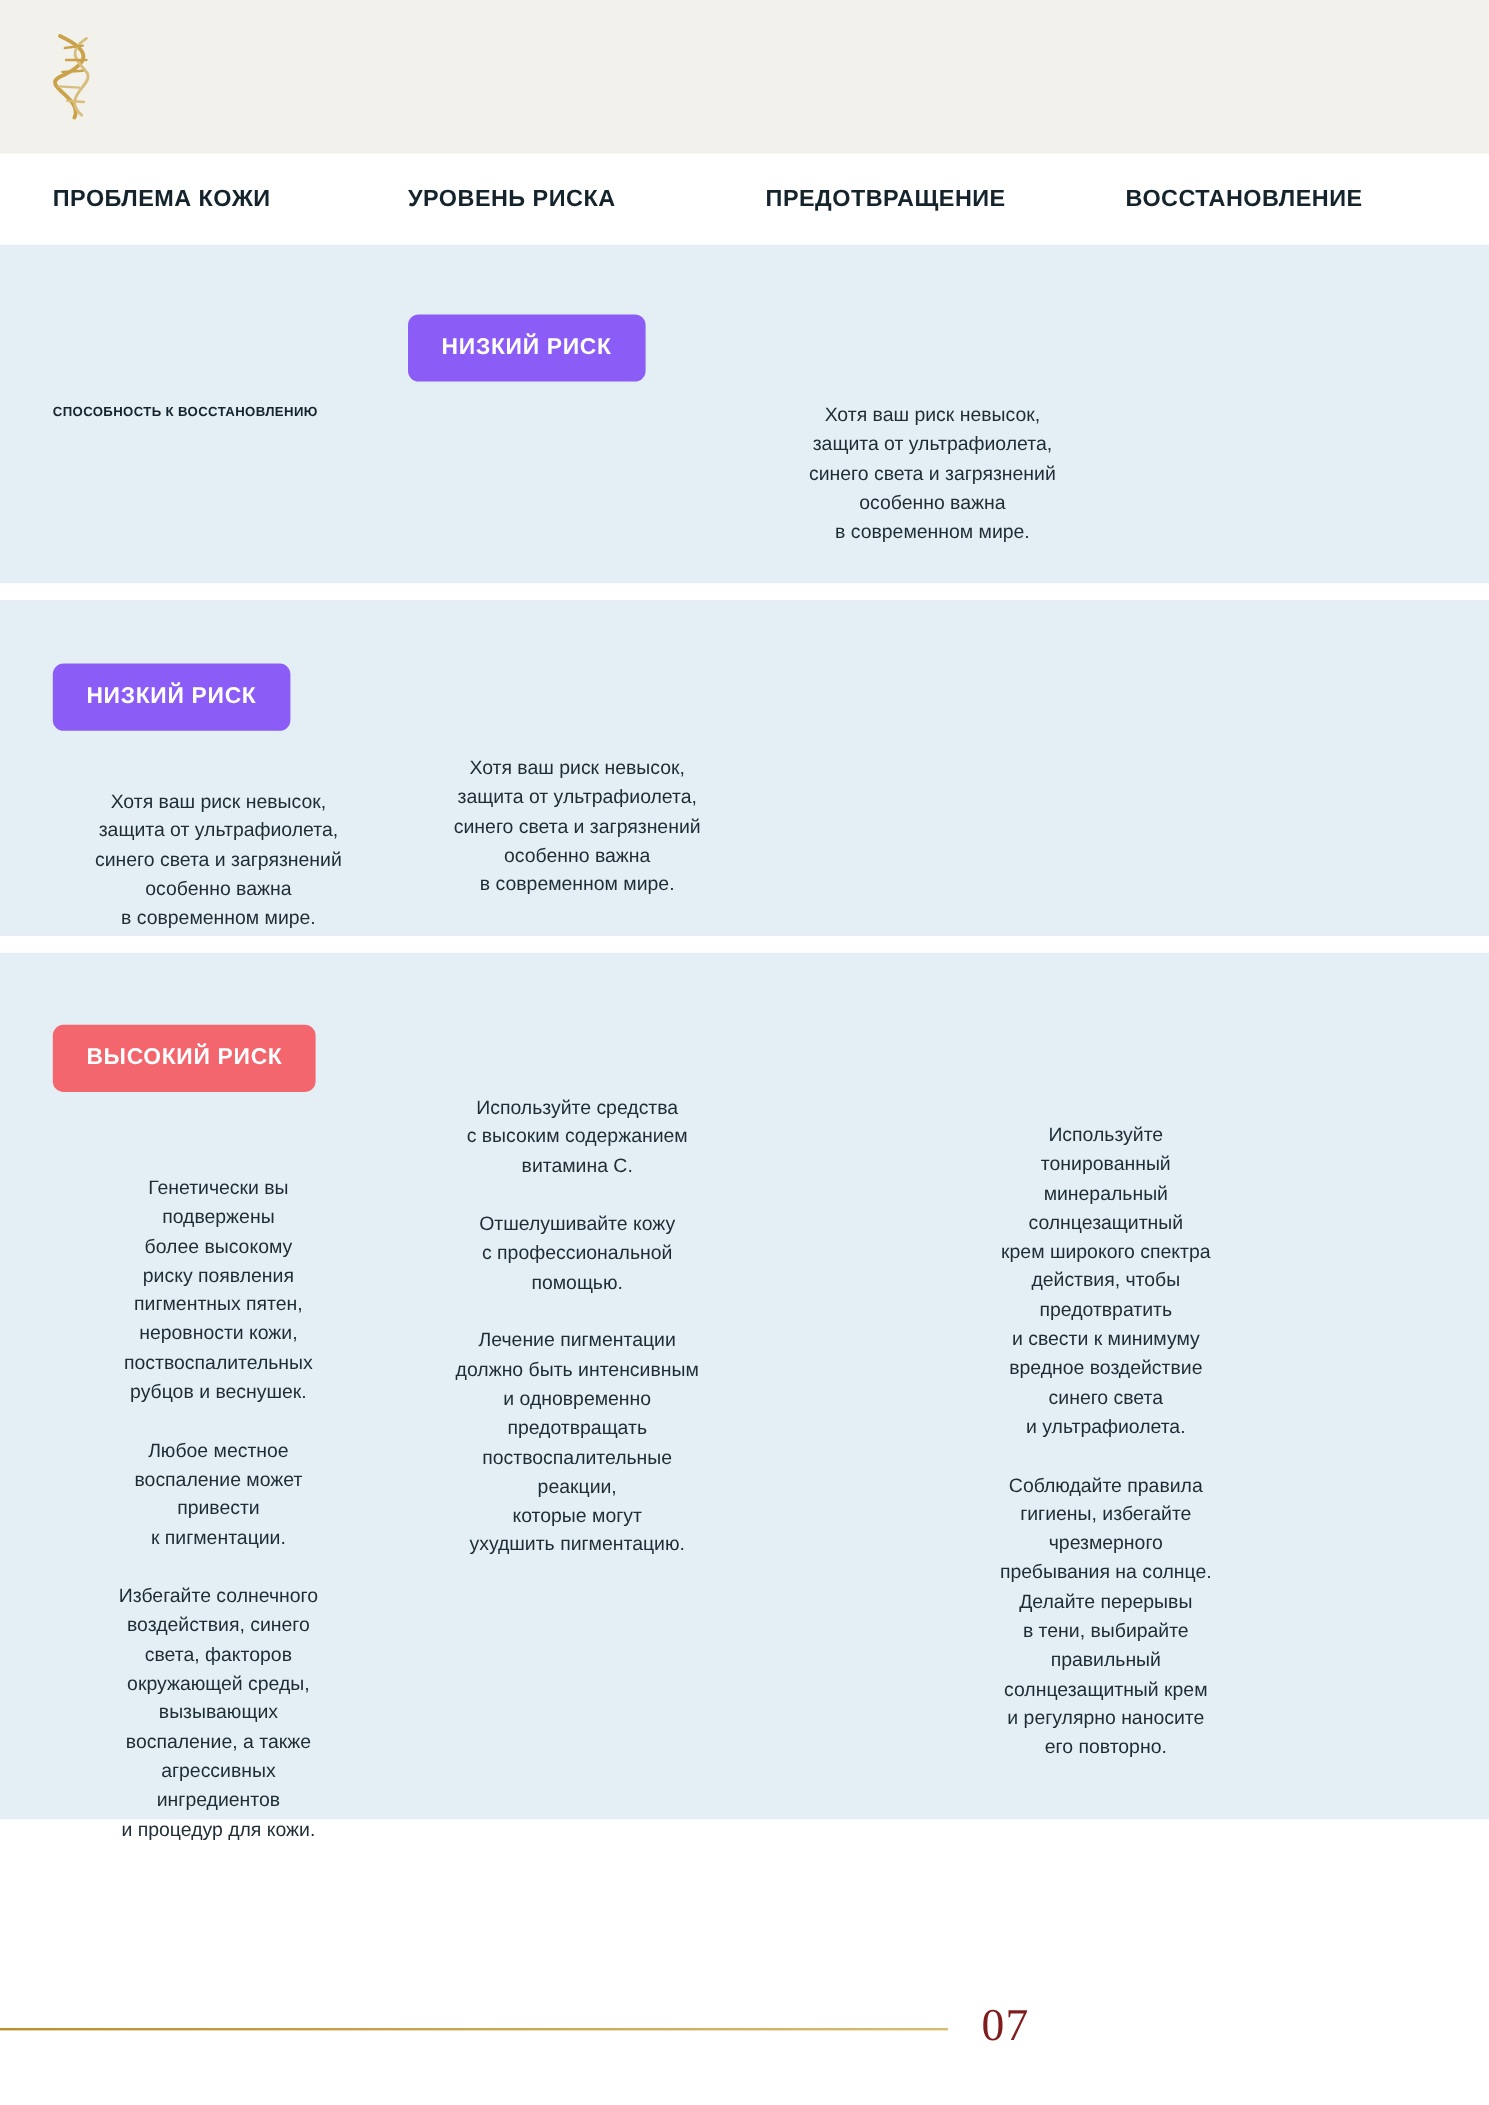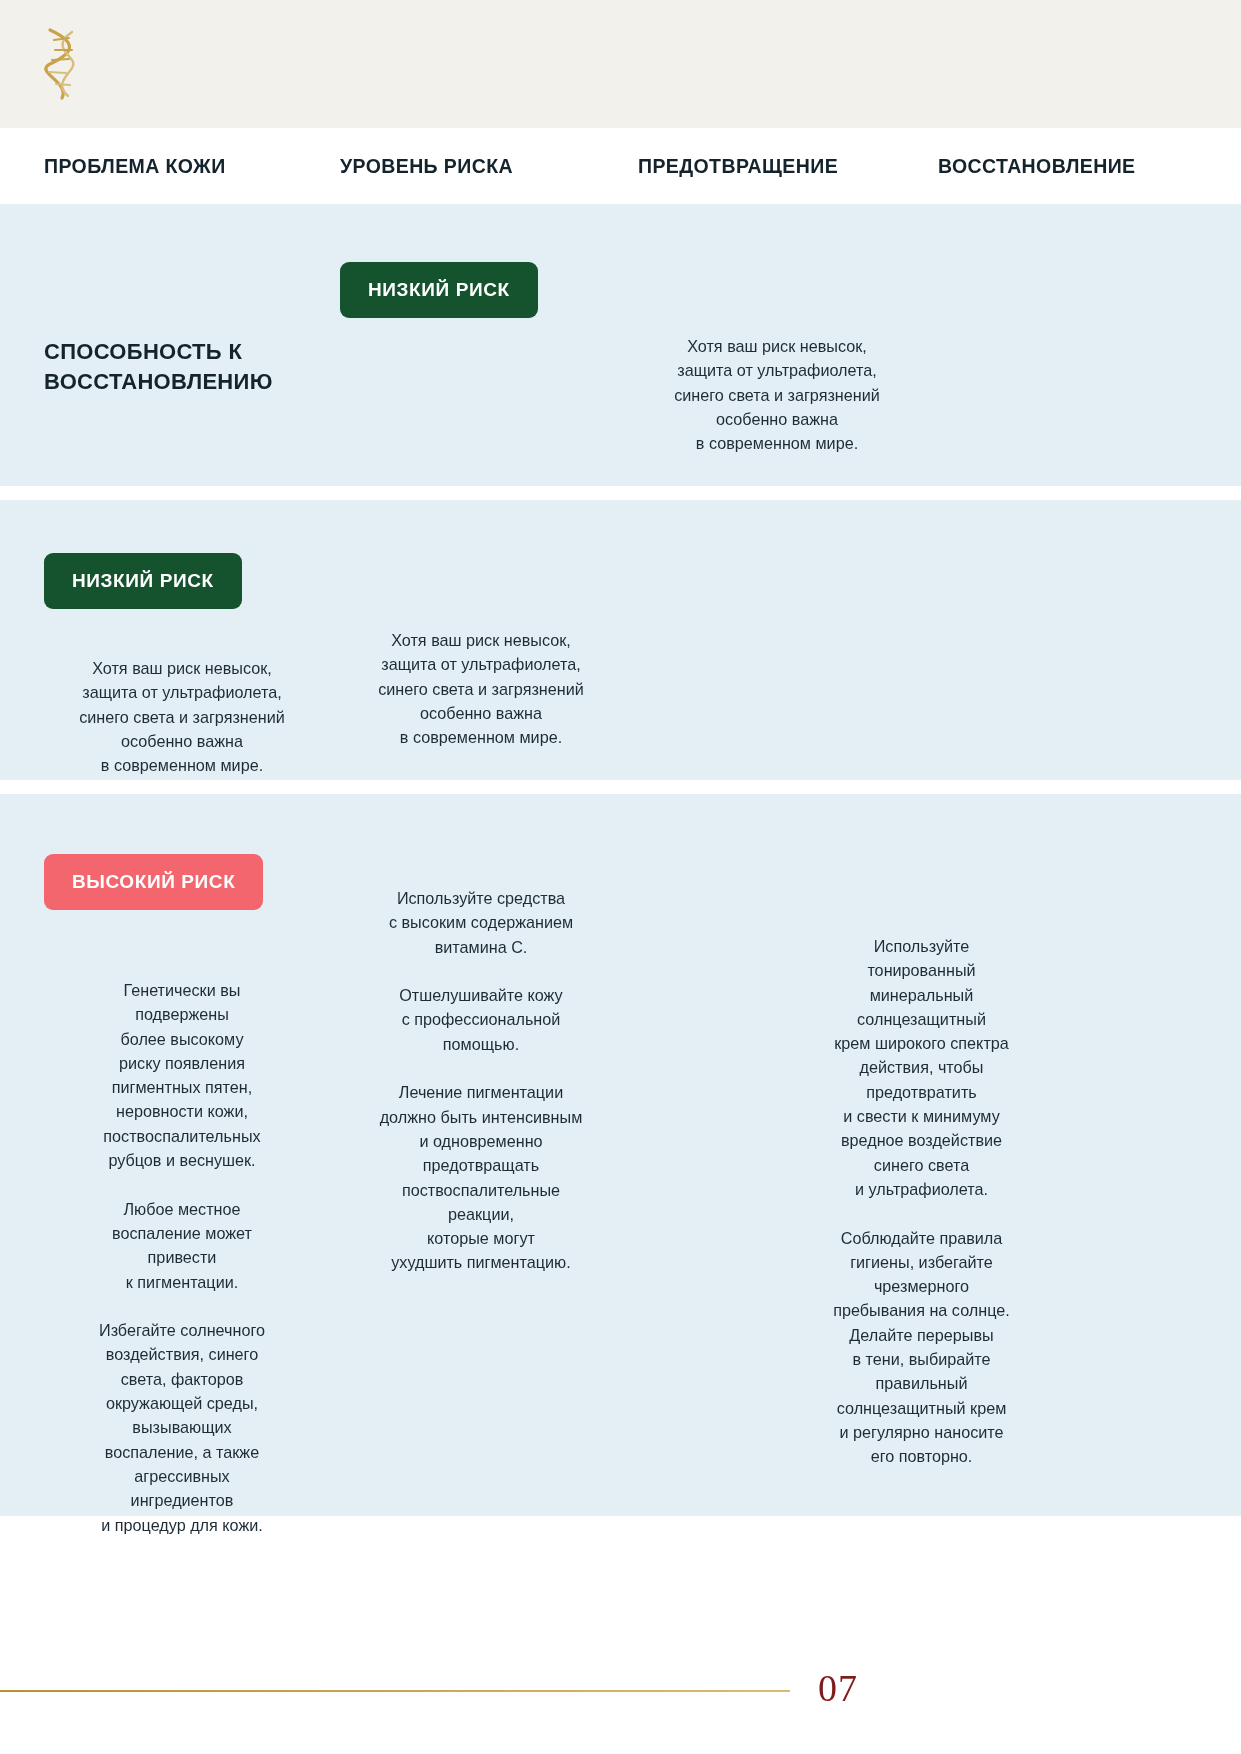--- a/index.html
+++ b/index.html
@@ -61,40 +61,40 @@
   }
   .row + .row { margin-top: 14px; }
 
   .cell { box-sizing: border-box; padding-right: 22px; }
   .cell.c1 { width: 296px; }
   .cell.c2 { width: 298px; }
   .cell.c3 { width: 300px; }
   .cell.c4 { flex: 1; padding-right: 0; }
 
   .problem-title {
-    font-size: 22px;
+    font-size: 11px;
     font-weight: bold;
     letter-spacing: 0.3px;
     line-height: 1.35;
     color: #14232c;
     text-transform: uppercase;
   }
 
   .badge {
     display: inline-block;
     border-radius: 9px;
     color: #ffffff;
     font-weight: bold;
     font-size: 19px;
     letter-spacing: 0.6px;
     padding: 17px 28px;
     text-transform: uppercase;
     white-space: nowrap;
   }
-  .badge-low { background: #14532d; }
+  .badge-low { background: #8b5cf6; }
   .badge-high { background: #f4666e; }
 
   .body-text {
     font-size: 16.2px;
     line-height: 1.5;
     color: #1d2c35;
     white-space: pre-line;
     text-align: center;
   }
 
@@ -109,21 +109,21 @@
   .row2 { height: 280px; }
   .row2 .cell.c1 { padding-top: 130px; }
   .row2 .cell.c2 { padding-top: 53px; }
   .row2 .cell.c3 { padding-top: 128px; }
   .row2 .badge { margin-bottom: 47px; }
 
   
   .row3 { height: 722px; }
   .row3 .cell.c1 { padding-top: 143px; }
   .row3 .cell.c2 { padding-top: 60px; }
-  .row3 .cell.c3 { padding-top: 92px; }
+  .row3 .cell.c3 { padding-top: 117px; }
   .row3 .cell.c4 { padding-top: 140px; }
   .row3 .badge { margin-bottom: 68px; }
 
   
   .footer {
     position: absolute;
     left: 0;
     bottom: 0;
     width: 1241px;
     height: 92px;

